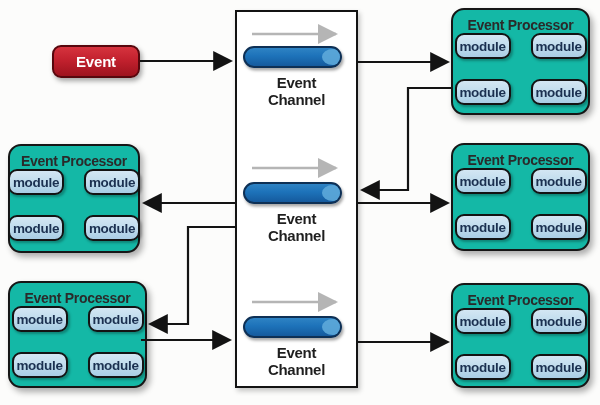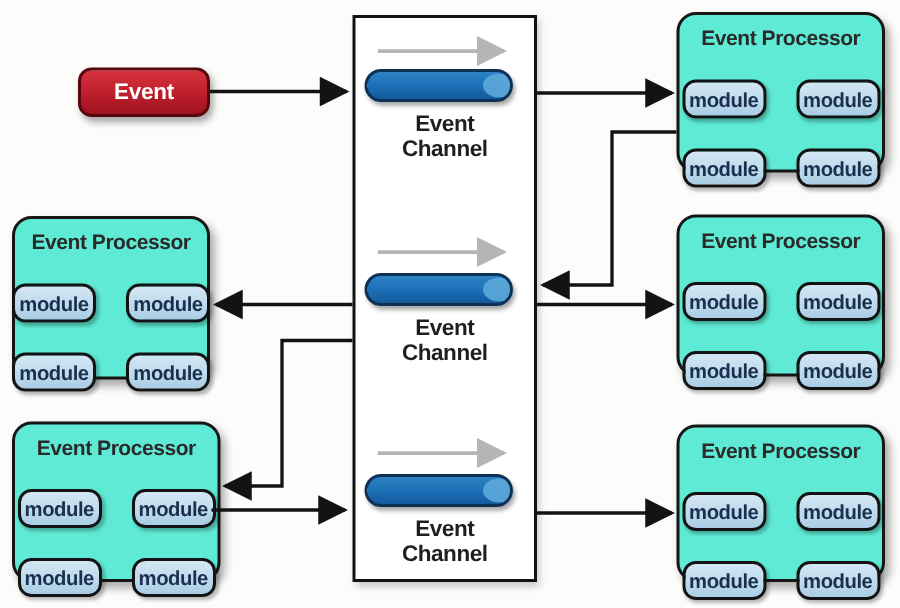--- a/index.html
+++ b/index.html
@@ -33,30 +33,30 @@
   .event-box{
     position:absolute;left:52px;top:45px;width:88px;height:33px;
     background:linear-gradient(180deg,#d6333e 0%,#c2212e 45%,#9e131e 100%);
     border:2px solid #57070d;border-radius:9px;box-sizing:border-box;
     display:flex;align-items:center;justify-content:center;
     color:#ffffff;font-size:15px;font-weight:700;letter-spacing:-0.2px;
     box-shadow:2px 3px 5px rgba(0,0,0,0.35);
   }
   
   .proc{
-    position:absolute;background:#5eead4;
+    position:absolute;background:#14b8a6;
     border:2.5px solid #161616;border-radius:13px;box-sizing:border-box;
     box-shadow:3px 4px 6px rgba(0,0,0,0.32);
     display:flex;flex-direction:column;align-items:center;padding-top:7px;
   }
   .proc-title{
     font-size:14px;font-weight:700;letter-spacing:-0.3px;color:#2a2a2a;
   }
   .mod-grid{
-    display:grid;grid-template-columns:auto auto;column-gap:11px;row-gap:11px;margin-top:20px;gap:20px;
+    display:grid;grid-template-columns:auto auto;column-gap:11px;row-gap:11px;margin-top:0;gap:20px;
   }
   .module{
     width:56px;height:26px;box-sizing:border-box;
     background:linear-gradient(180deg,#d3e6f3 0%,#bedbec 55%,#a9cde5 100%);
     border:2px solid #131313;border-radius:9px;
     display:flex;align-items:center;justify-content:center;
     font-size:13.5px;font-weight:700;letter-spacing:-0.3px;color:#1b3050;
     box-shadow:1.5px 2px 2.5px rgba(0,0,0,0.28);
   }
   .proc.tr{left:451px;top:8px;  width:139px;height:107px;}

